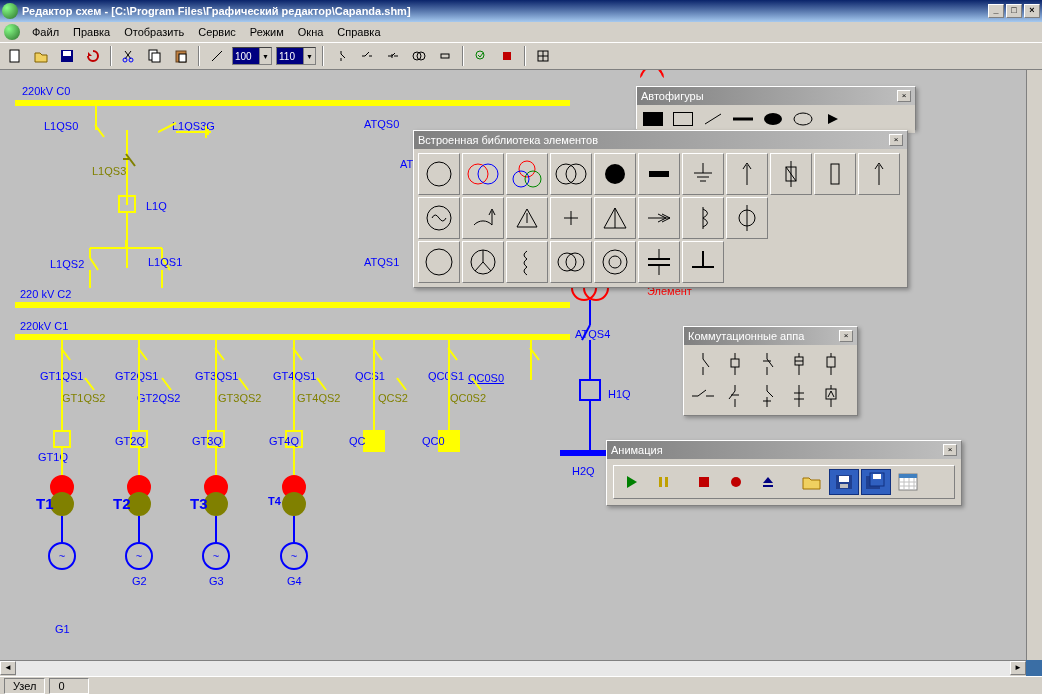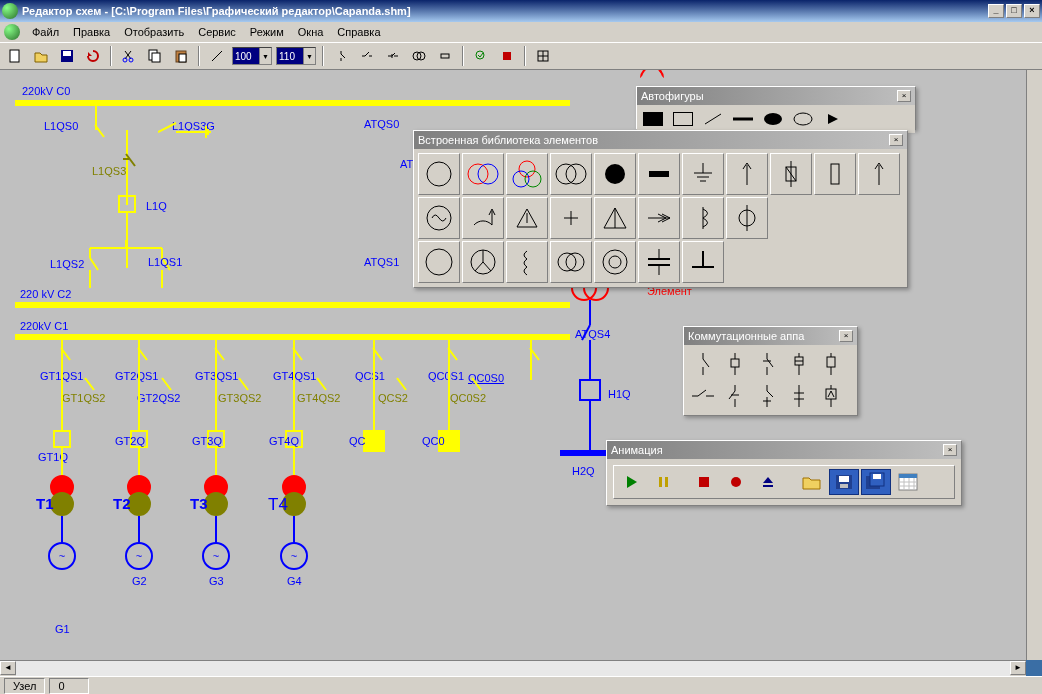--- a/index.html
+++ b/index.html
@@ -329,21 +329,21 @@
   <div class="circ circ-fill-red" style="left:127px; top:405px; width:24px; height:24px;"></div>
   <div class="circ circ-fill-olive" style="left:127px; top:422px; width:24px; height:24px;"></div>
   <div class="diag lbl-blue" style="left:113px; top:425px; font-size:15px; font-weight:bold;">T2</div>
 
   <div class="circ circ-fill-red" style="left:204px; top:405px; width:24px; height:24px;"></div>
   <div class="circ circ-fill-olive" style="left:204px; top:422px; width:24px; height:24px;"></div>
   <div class="diag lbl-blue" style="left:190px; top:425px; font-size:15px; font-weight:bold;">T3</div>
 
   <div class="circ circ-fill-red" style="left:282px; top:405px; width:24px; height:24px;"></div>
   <div class="circ circ-fill-olive" style="left:282px; top:422px; width:24px; height:24px;"></div>
-  <div class="diag lbl-blue" style="left:268px; top:425px; font-size:17px; font-weight:normal;">T4</div>
+  <div class="diag lbl-blue" style="left:268px; top:425px; font-size:11px; font-weight:bold;">T4</div>
 
   <div style="position:absolute; left:61px; top:446px; width:2px; height:28px; background:#0000ff;"></div>
   <div style="position:absolute; left:138px; top:446px; width:2px; height:28px; background:#0000ff;"></div>
   <div style="position:absolute; left:215px; top:446px; width:2px; height:28px; background:#0000ff;"></div>
   <div style="position:absolute; left:293px; top:446px; width:2px; height:28px; background:#0000ff;"></div>
 
   <div class="circ circ-blue" style="left:48px; top:472px; width:28px; height:28px; display:flex; align-items:center; justify-content:center; color:#0000ff;">~</div>
   <div class="diag lbl-blue" style="left:55px; top:505px;margin-top:48px;">G1</div>
   <div class="circ circ-blue" style="left:125px; top:472px; width:28px; height:28px; display:flex; align-items:center; justify-content:center; color:#0000ff;">~</div>
   <div class="diag lbl-blue" style="left:132px; top:505px;">G2</div>

